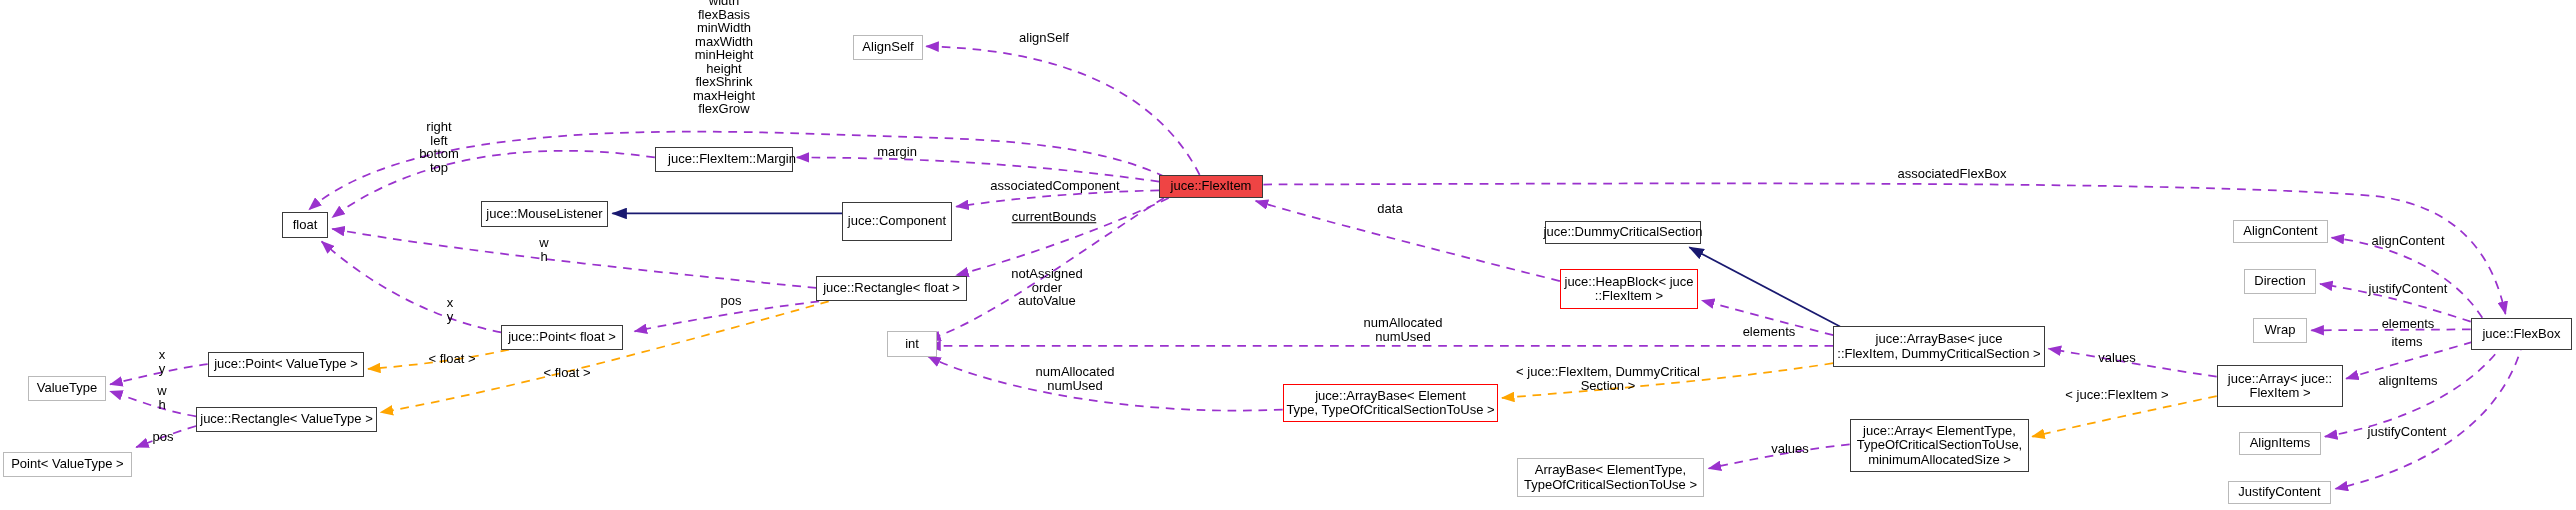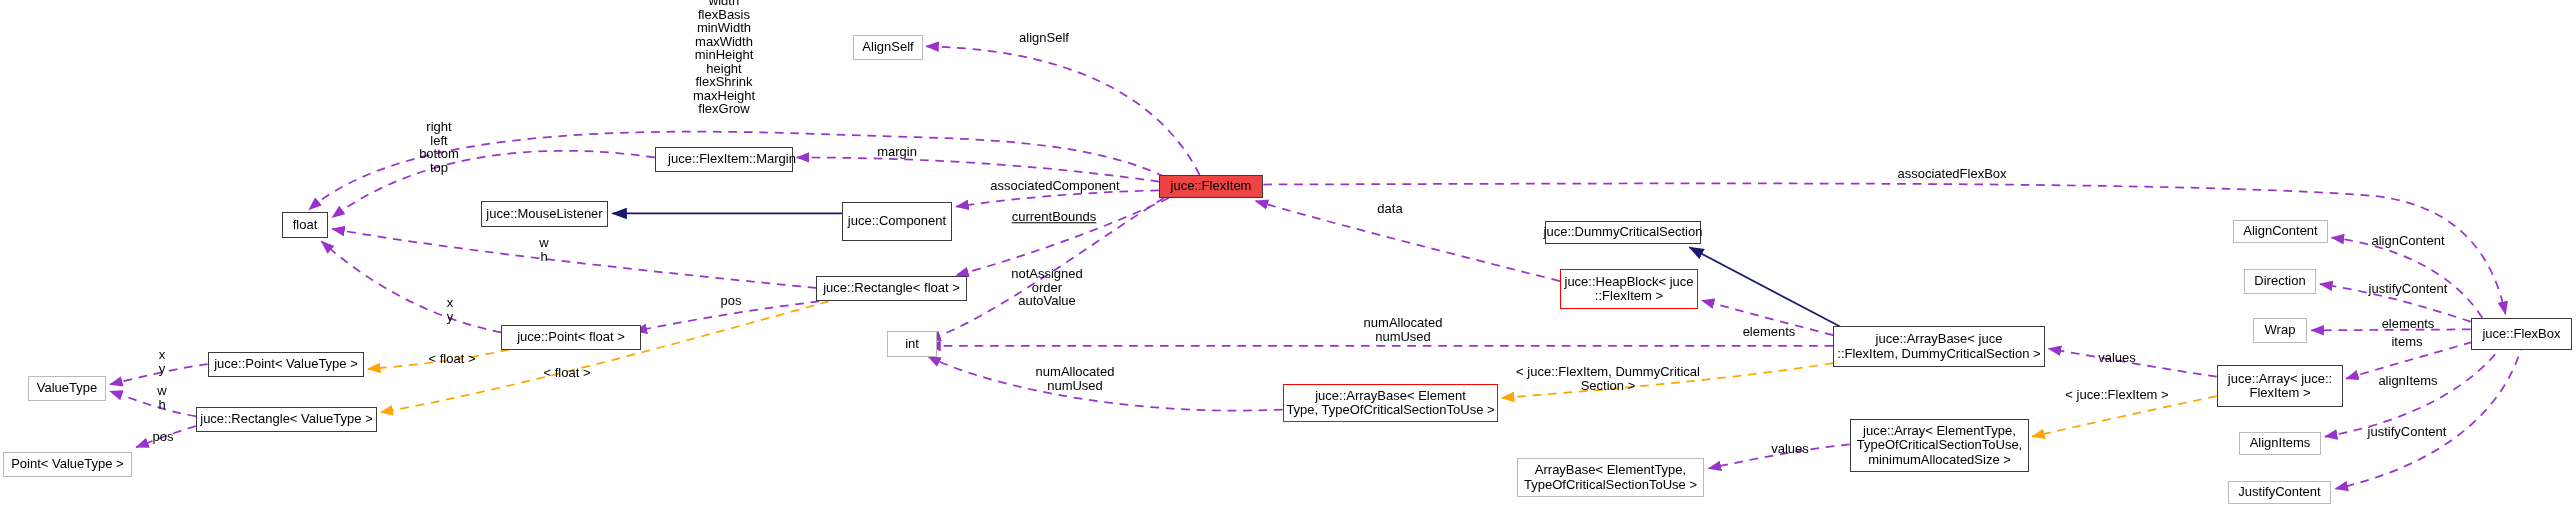--- a/index.html
+++ b/index.html
@@ -90,21 +90,21 @@
   </svg>
   <div id="nodes-layer">
       <div class="node class" style="left: 282px; top: 212px; width: 46px; height: 26px;">float</div>
       <div class="node class" style="left: 655px; top: 147px; width: 138px; height: 25px; padding-left: 16px;">juce::FlexItem::Margin</div>
       <div class="node gray" style="left: 853px; top: 35px; width: 70px; height: 25px;">AlignSelf</div>
       <div class="node class" style="left: 481px; top: 201px; width: 127px; height: 26px;">juce::MouseListener</div>
       <div class="node class" style="left: 842px; top: 202px; width: 110px; height: 39px;">juce::Component</div>
       <div class="node highlight" style="left: 1159px; top: 175px; width: 104px; height: 23px;">juce::FlexItem</div>
       <div class="node class" style="left: 816px; top: 276px; width: 151px; height: 25px;">juce::Rectangle&lt; float &gt;</div>
       <div class="node gray" style="left: 887px; top: 331px; width: 50px; height: 26px;">int</div>
-      <div class="node class" style="left: 501px; top: 325px; width: 140px; height: 25px;">juce::Point&lt; float &gt;</div>
+      <div class="node class" style="left: 501px; top: 325px; width: 122px; height: 25px;">juce::Point&lt; float &gt;</div>
       <div class="node gray" style="left: 28px; top: 376px; width: 78px; height: 25px;">ValueType</div>
       <div class="node class" style="left: 208px; top: 352px; width: 156px; height: 25px;">juce::Point&lt; ValueType &gt;</div>
       <div class="node class" style="left: 196px; top: 407px; width: 181px; height: 25px;">juce::Rectangle&lt; ValueType &gt;</div>
       <div class="node gray" style="left: 2.9px; top: 452px; width: 129px; height: 25px;">Point&lt; ValueType &gt;</div>
       <div class="node class" style="left: 1545px; top: 221px; width: 156px; height: 23px;">juce::DummyCriticalSection</div>
       <div class="node red" style="left: 1560px; top: 269px; width: 138px; height: 40px;">juce::HeapBlock&lt; juce
 ::FlexItem &gt;</div>
       <div class="node class" style="left: 1833px; top: 326px; width: 212px; height: 41px;">juce::ArrayBase&lt; juce
 ::FlexItem, DummyCriticalSection &gt;</div>
       <div class="node red" style="left: 1283px; top: 384px; width: 215px; height: 38px;">juce::ArrayBase&lt; Element

